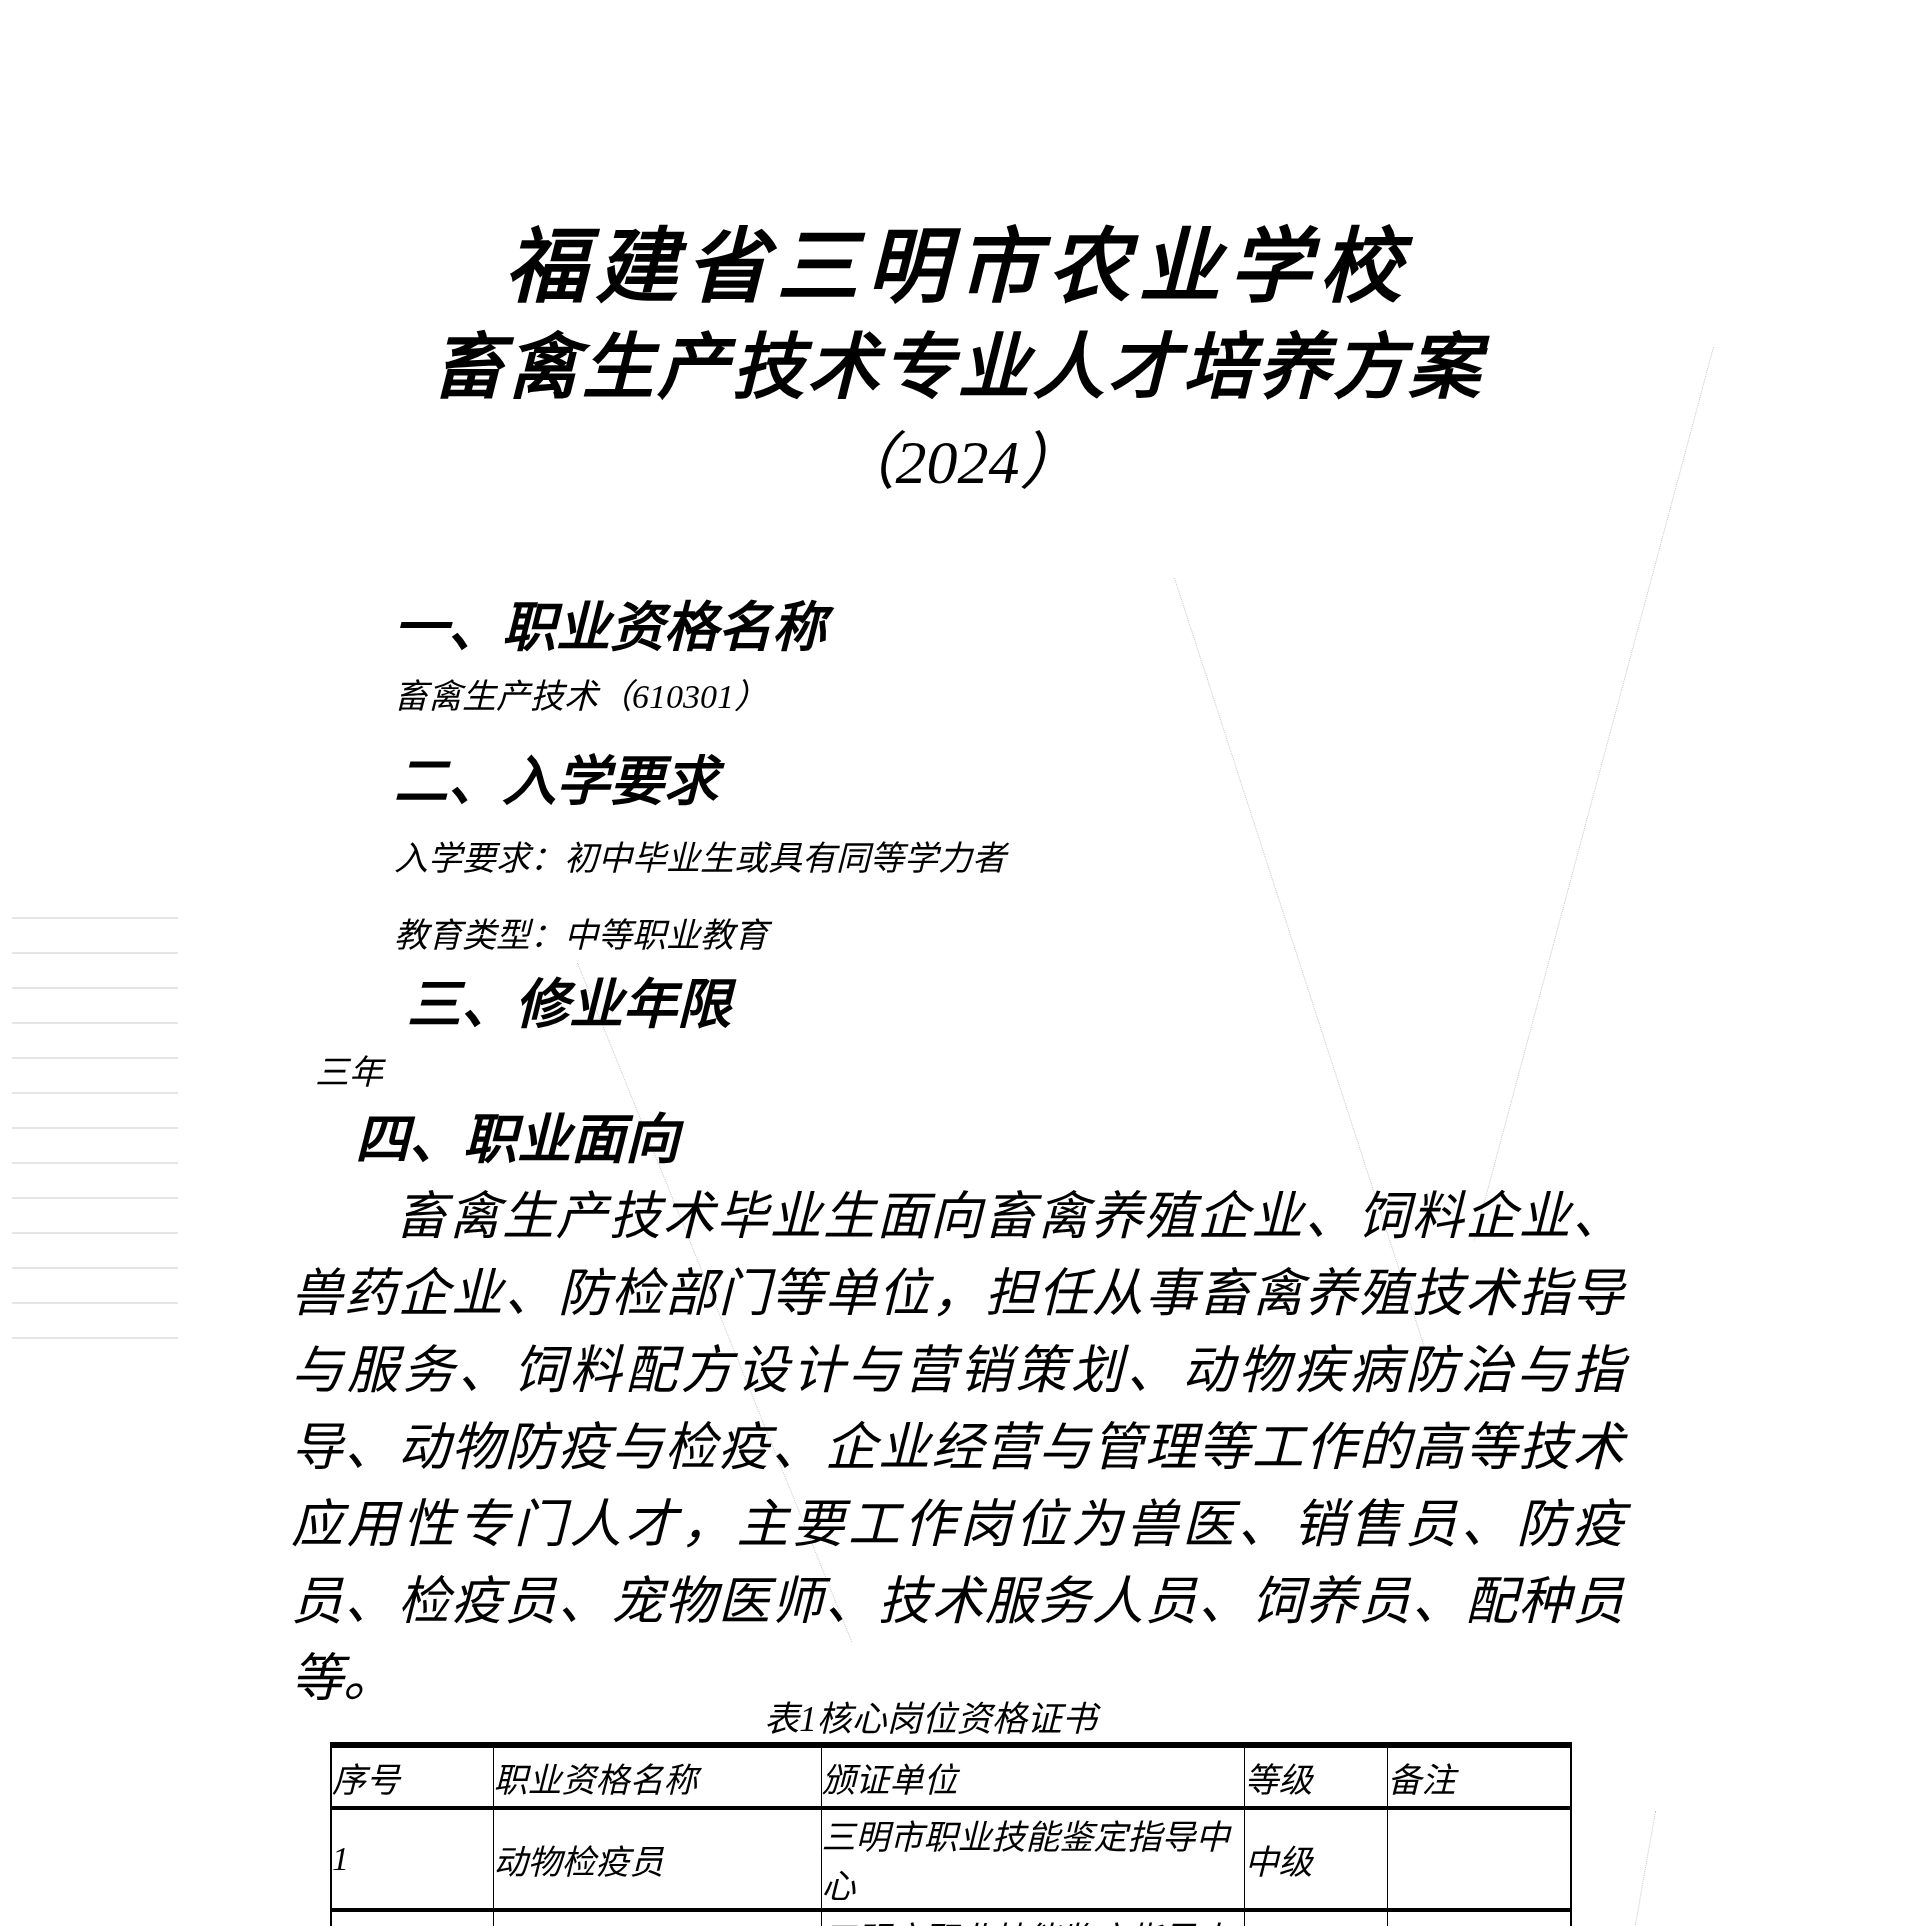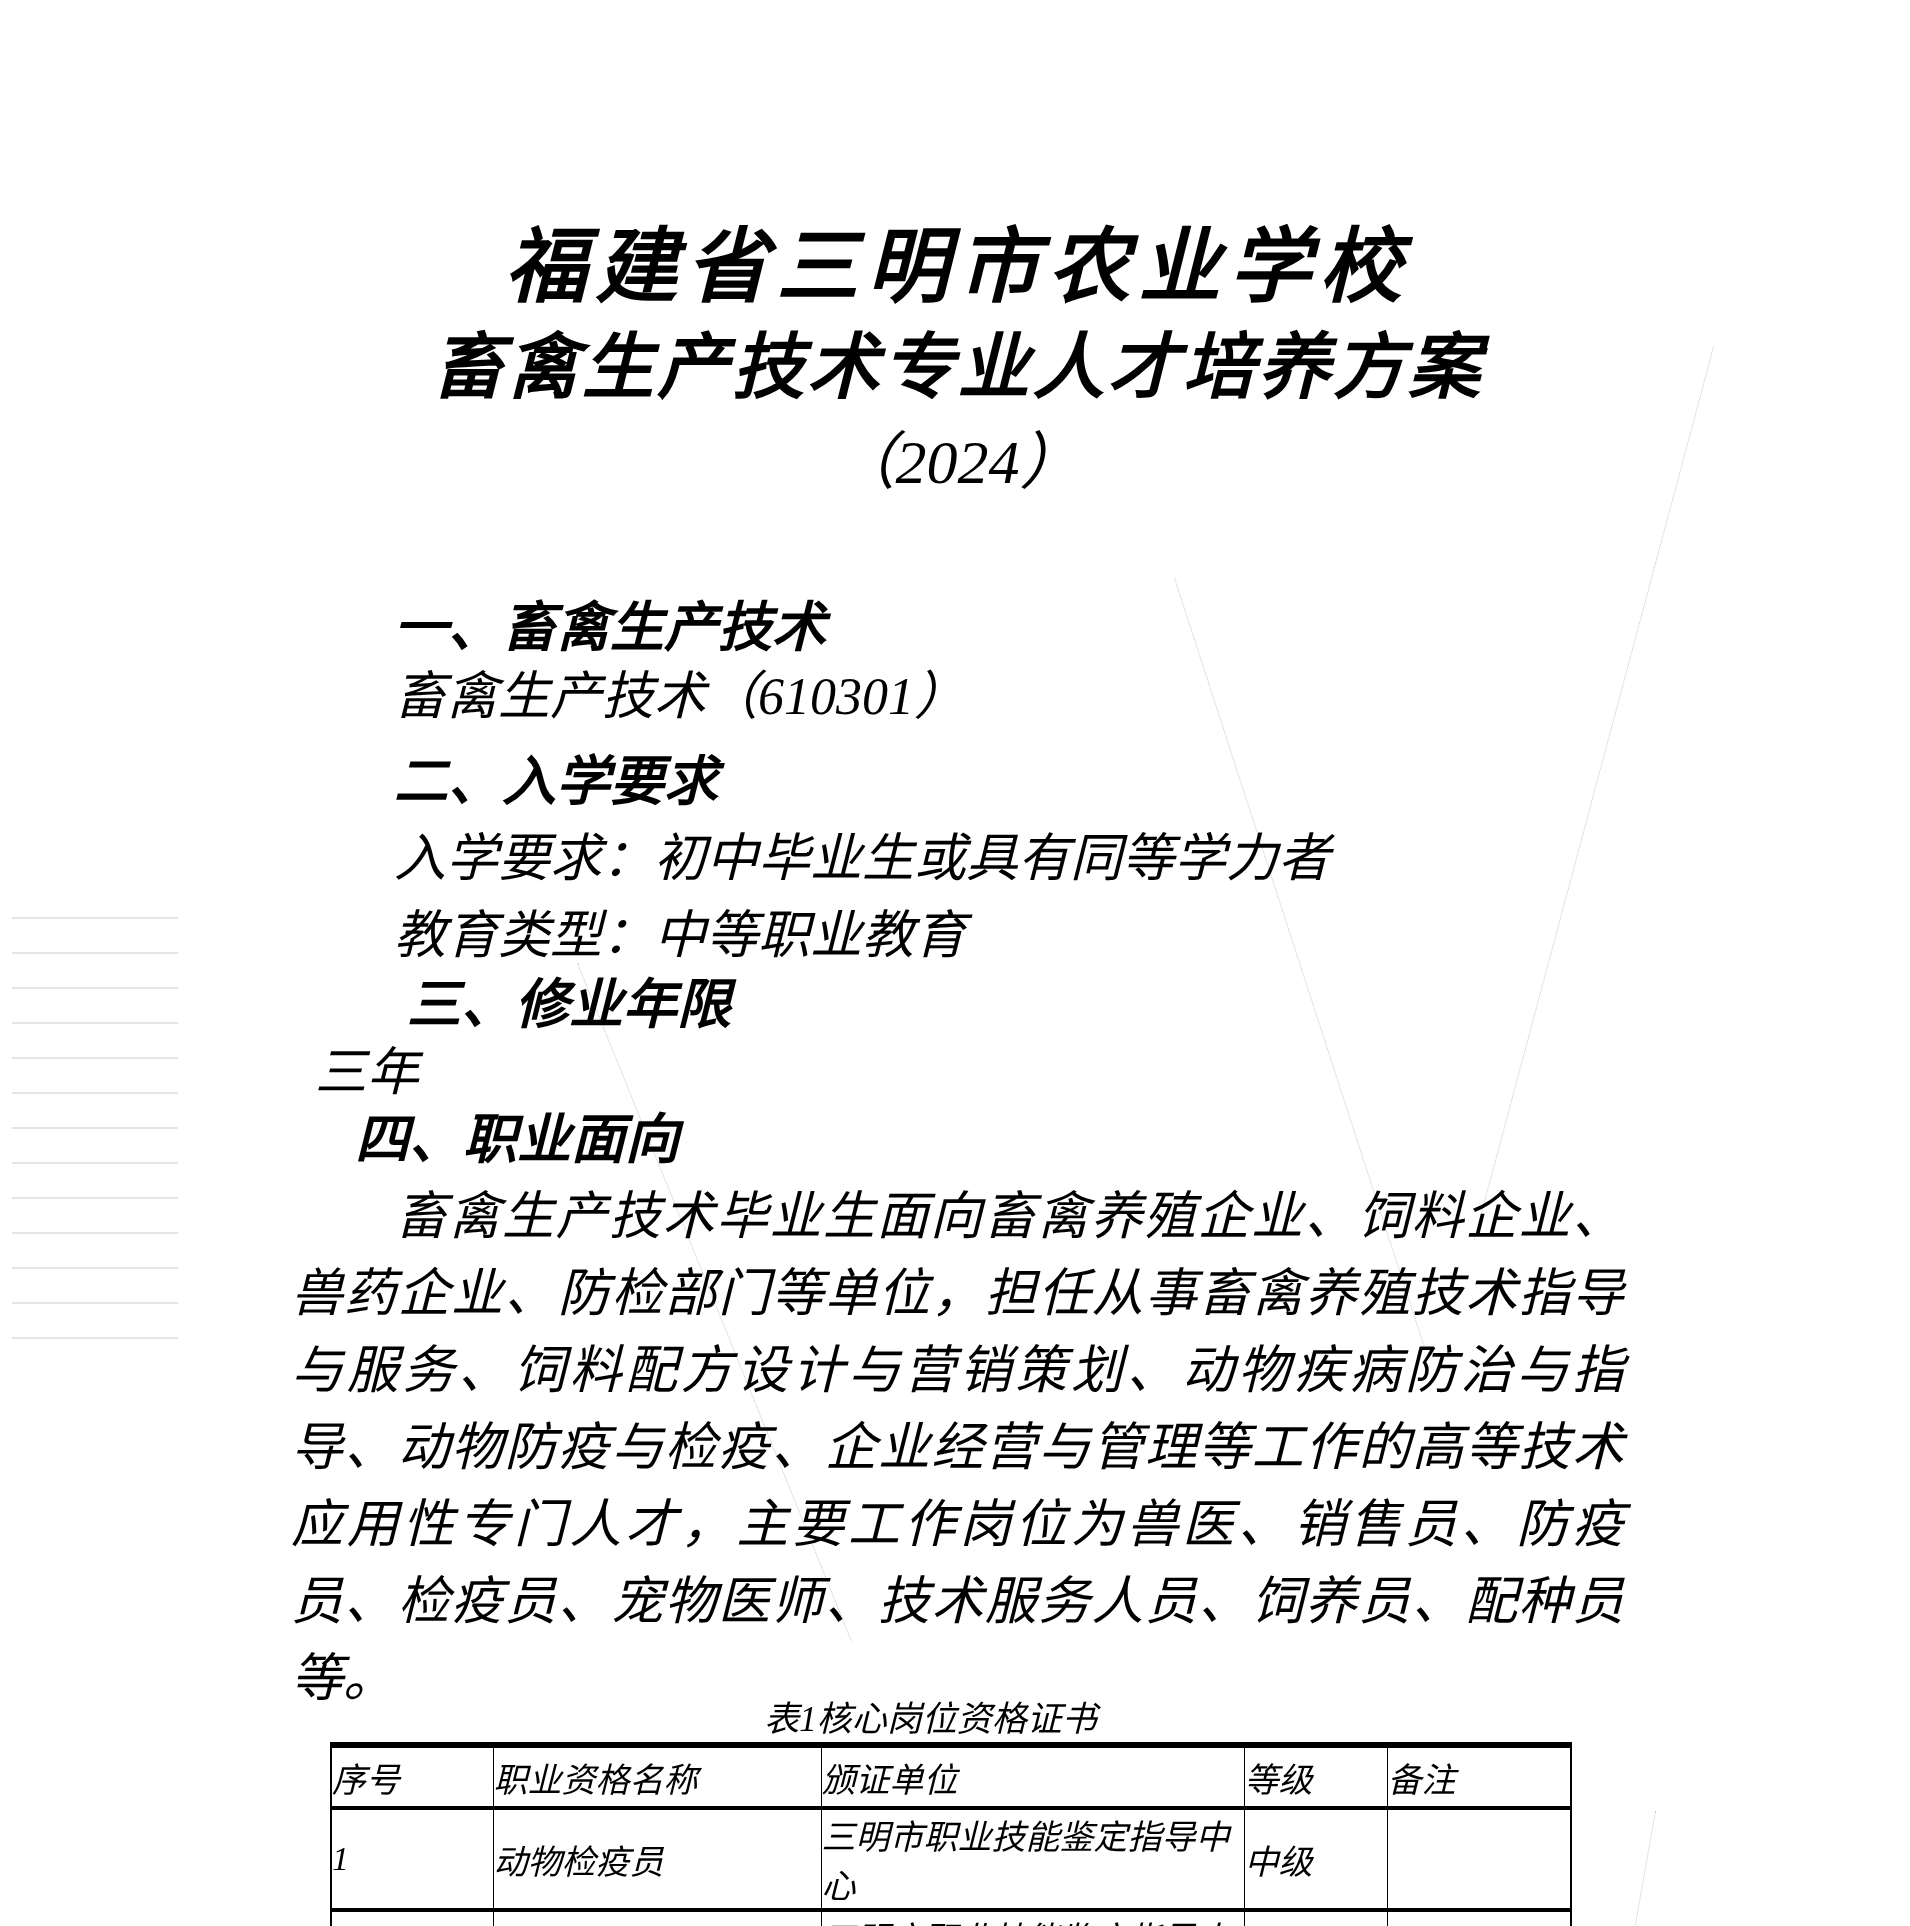--- a/index.html
+++ b/index.html
@@ -66,21 +66,21 @@
     white-space: nowrap;
   }
   .h1 { margin-top: 81px; }
   .h2 { margin-top: 7.7px; }
   .h3 { margin-top: -7.7px; margin-left: 116px; }
   .h4 { margin-top: -9.6px; margin-left: 64px; }
   
   .line {
     font-family: "Liberation Serif", serif;
     font-style: italic;
-    font-size: 52px;
+    font-size: 34px;
     line-height: 77px;
     margin-left: 103px;
     white-space: nowrap;
   }
   .p1 { margin-top: -7.7px; }
   .p3 { margin-top: -9.6px; margin-left: 24px; }
   .para {
     font-family: "Liberation Serif", serif;
     font-style: italic;
     font-size: 52px;
@@ -156,21 +156,21 @@
   <div class="diag-artifact" style="left:1175px; top:578px; width:809px; transform:rotate(72deg);"></div>
   <div class="diag-artifact" style="left:578px; top:963px; width:732px; transform:rotate(68deg);"></div>
   <div class="diag-artifact" style="left:1656px; top:1811px; width:886px; transform:rotate(100deg);"></div>
 
   <div class="content">
 
     <div class="title-line1">福建省三明市农业学校</div>
     <div class="title-line2">畜禽生产技术专业人才培养方案</div>
     <div class="title-year">（2024）</div>
 
-    <div class="heading h1">一、畜禽生产技术</div>
+    <div class="heading h1">一、职业资格名称</div>
     <div class="line p1">畜禽生产技术（610301）</div>
 
     <div class="heading h2">二、入学要求</div>
     <div class="line">入学要求：初中毕业生或具有同等学力者</div>
     <div class="line">教育类型：中等职业教育</div>
 
     <div class="heading h3">三、修业年限</div>
     <div class="line p3">三年</div>
 
     <div class="heading h4">四、职业面向</div>

